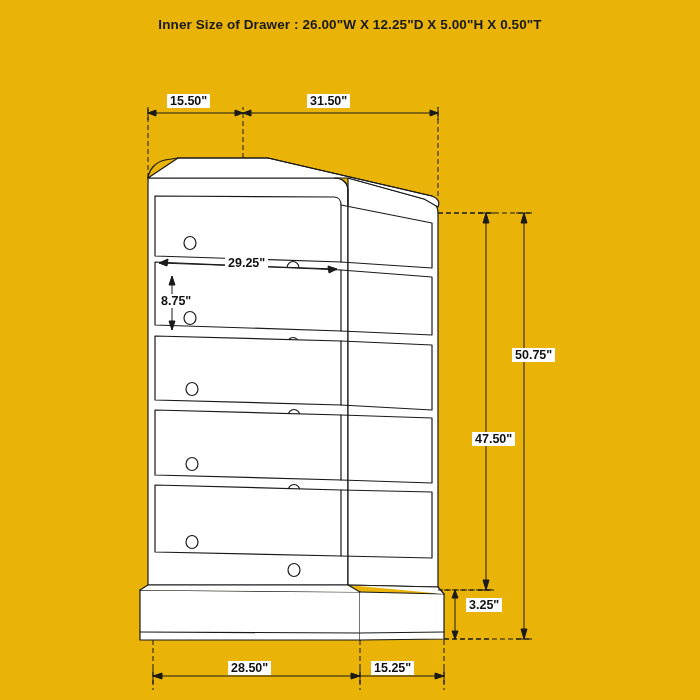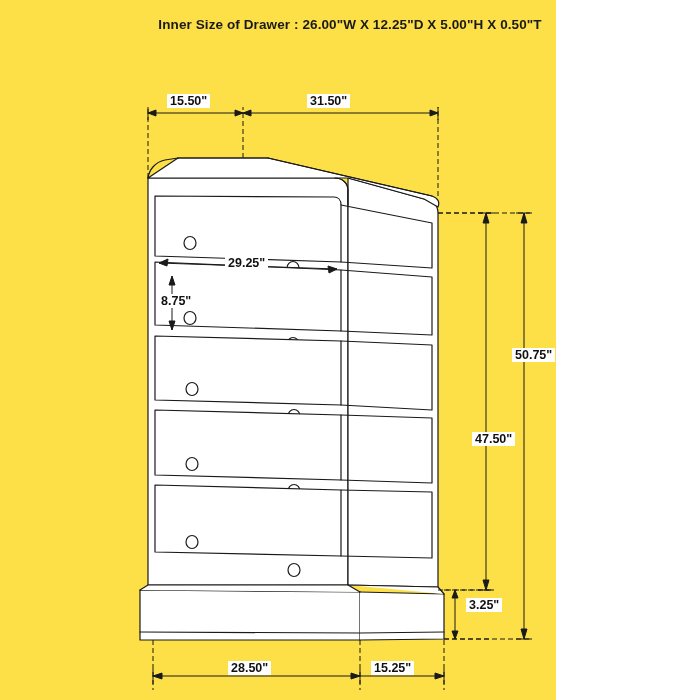--- a/index.html
+++ b/index.html
@@ -2,23 +2,23 @@
 <html><head>
 <meta charset="utf-8">
 <style>
   html, body {
     margin: 0;
     padding: 0;
     background: #ffffff;
   }
   #page {
     position: relative;
-    width: 556px;
+    width: 700px;
     height: 700px;
-    background: #fde047;
+    background: #eab308;
     font-family: "Liberation Sans", sans-serif;
     overflow: hidden;
   }
   #title {
     position: absolute;
     top: 17px;
     left: 0;
     width: 700px;
     text-align: center;
     font-size: 13.5px;

